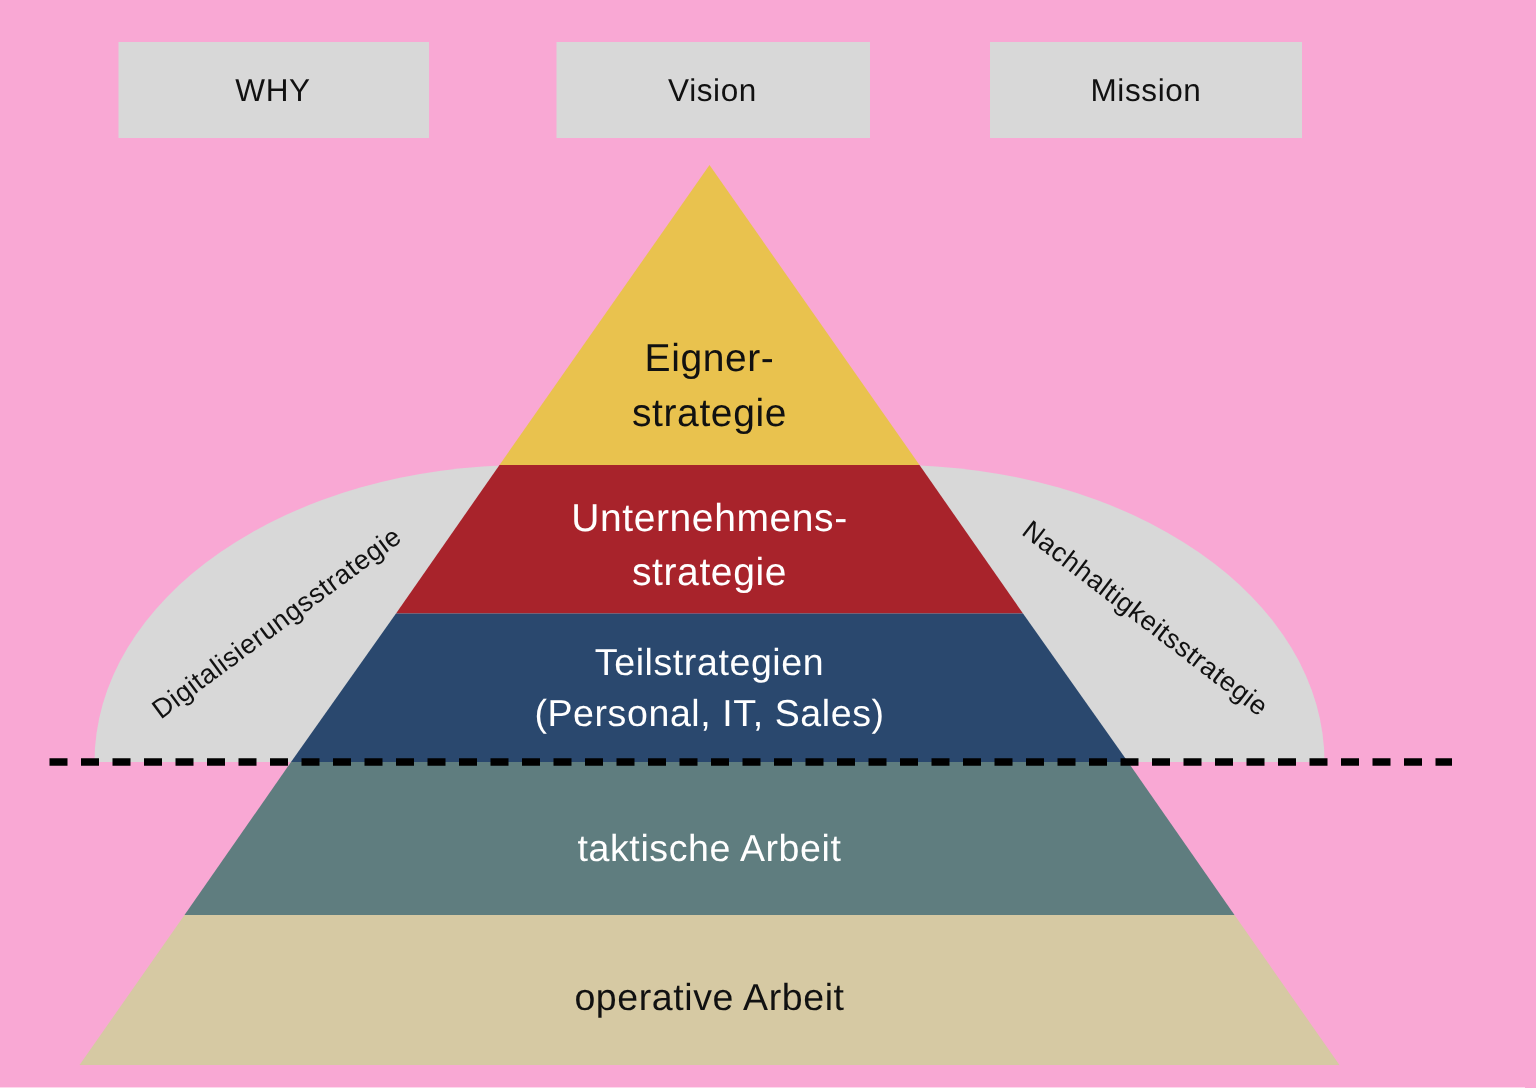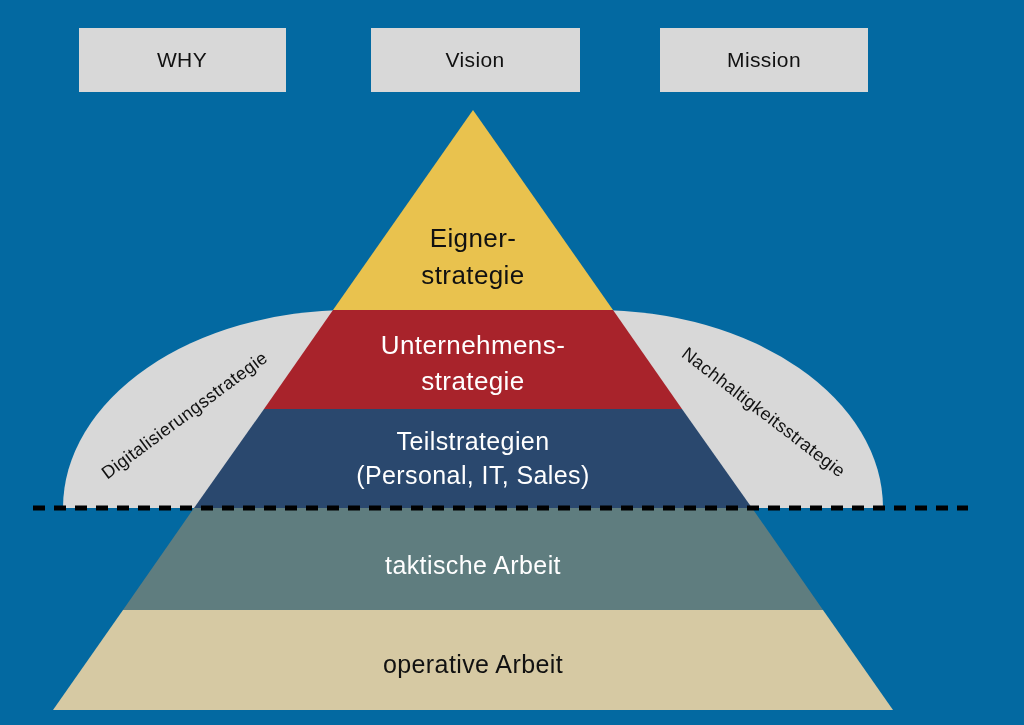--- a/index.html
+++ b/index.html
@@ -5,21 +5,21 @@
   html, body {
     margin: 0;
     padding: 0;
     background: #ffffff;
     font-family: "Liberation Sans", sans-serif;
   }
   .canvas {
     position: relative;
     width: 1024px;
     height: 725px;
-    background: #0369a1;
+    background: #f9a8d4;
     overflow: hidden;
   }
   svg text {
     font-family: "Liberation Sans", sans-serif;
     letter-spacing: 0.4px;
   }
   .box-label   { font-size: 21px; }
   .level-label { font-size: 26px; }
   .level-label-sm { font-size: 25px; }
   .side-label  { font-size: 18px; }

